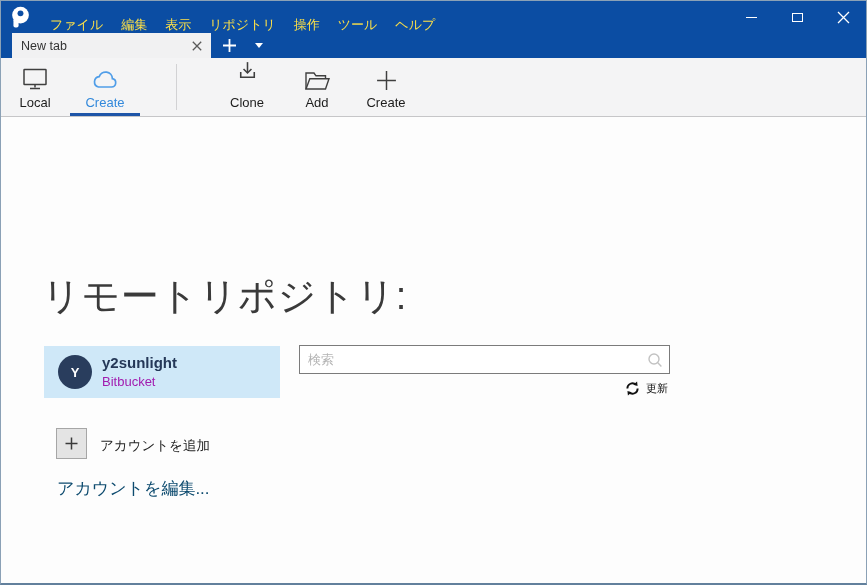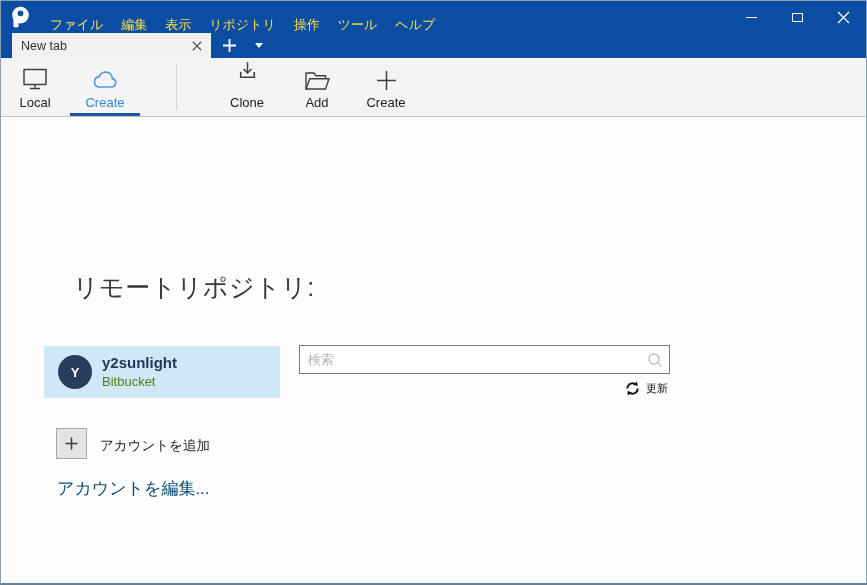--- a/index.html
+++ b/index.html
@@ -63,34 +63,34 @@
   .btn-remote .tool-label { color:#3389db; }
   .remote-underline {
     position:absolute; left:69px; width:70px; bottom:0; height:3px; background:#1e55a8;
   }
   .tool-divider {
     position:absolute; left:175px; top:6px; height:46px; width:1px; background:#d2d2d4;
   }
   
   .content { position:absolute; top:116px; left:0; right:0; bottom:0; background:#fdfdfd; }
   .heading {
-    position:absolute; left:72px; top:154px; font-size:25px; font-weight:400;
+    position:absolute; left:41px; top:154px; font-size:38px; font-weight:400;
     color:#3a3a3a; letter-spacing:0.5px;
   }
   .account-card {
     position:absolute; left:43px; top:229px; width:236px; height:52px;
     background:#cfe8f8; cursor:default;
   }
   .avatar {
     position:absolute; left:14px; top:9px; width:34px; height:34px; border-radius:50%;
     background:#293d5d; color:#ffffff; font-size:13px; font-weight:bold;
     display:flex; align-items:center; justify-content:center;
   }
   .account-name { position:absolute; left:58px; top:8px; font-size:15px; font-weight:bold; color:#253858; }
-  .account-service { position:absolute; left:58px; top:28px; font-size:13px; color:#4d7c0f; }
+  .account-service { position:absolute; left:58px; top:28px; font-size:13px; color:#a21caf; }
   .search-box {
     position:absolute; left:298px; top:228px; width:371px; height:29px;
     border:1px solid #7b7b7b; background:#ffffff;
   }
   .search-box input {
     width:100%; height:100%; border:none; outline:none; background:transparent;
     padding:0 30px 0 8px; font-size:13px; color:#333333;
     font-family:"Liberation Sans","DejaVu Sans",sans-serif;
   }
   .search-box input::placeholder { color:#b3b3b3; opacity:1; }

